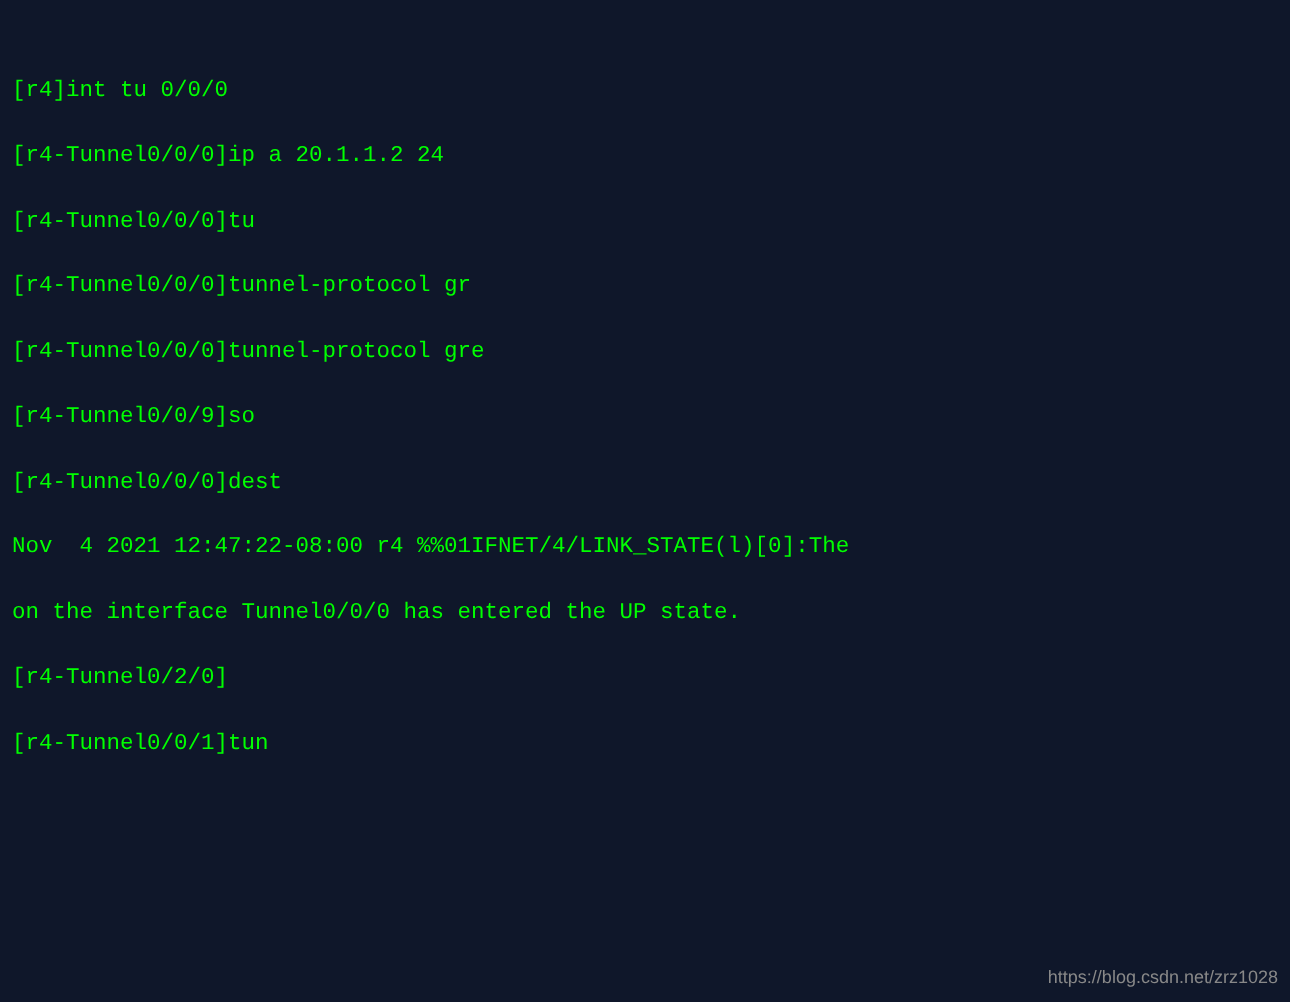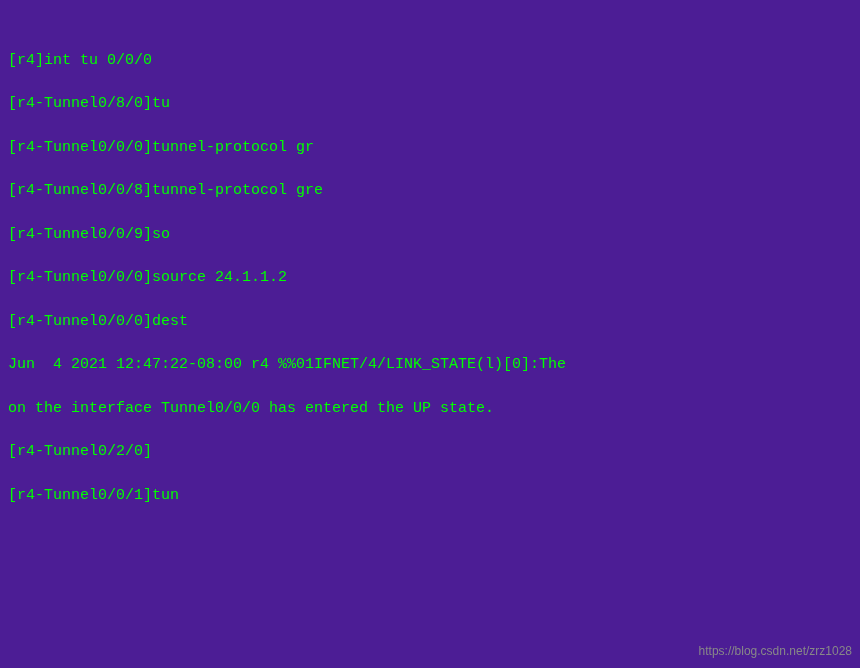--- a/index.html
+++ b/index.html
@@ -12,21 +12,21 @@
       background-color: #000000;
       width: 860px;
       height: 668px;
       overflow: hidden;
       font-family: 'Courier New', Courier, monospace;
       font-size: 15px;
       line-height: 1.45;
     }
 
     #terminal {
-      background-color: #4c1d95;
+      background-color: #0f172a;
       color: #00ff00;
       width: 860px;
       height: 668px;
       padding: 6px 8px;
       overflow: hidden;
       position: relative;
       white-space: pre;
     }
 
     .line {
@@ -42,27 +42,27 @@
       font-size: 12px;
       font-family: Arial, sans-serif;
       white-space: nowrap;
     }
   </style>
 </head>
 <body>
 
 <div id="terminal">
   <div id="lines-container"><span class="line">[r4]int tu 0/0/0</span>
-<span class="line">[r4-Tunnel0/8/0]tu</span>
+<span class="line">[r4-Tunnel0/0/0]ip a 20.1.1.2 24</span>
+<span class="line">[r4-Tunnel0/0/0]tu</span>
 <span class="line">[r4-Tunnel0/0/0]tunnel-protocol gr</span>
-<span class="line">[r4-Tunnel0/0/8]tunnel-protocol gre</span>
+<span class="line">[r4-Tunnel0/0/0]tunnel-protocol gre</span>
 <span class="line">[r4-Tunnel0/0/9]so</span>
-<span class="line">[r4-Tunnel0/0/0]source 24.1.1.2</span>
 <span class="line">[r4-Tunnel0/0/0]dest</span>
-<span class="line">Jun  4 2021 12:47:22-08:00 r4 %%01IFNET/4/LINK_STATE(l)[0]:The</span>
+<span class="line">Nov  4 2021 12:47:22-08:00 r4 %%01IFNET/4/LINK_STATE(l)[0]:The</span>
 <span class="line">on the interface Tunnel0/0/0 has entered the UP state.</span>
 <span class="line">[r4-Tunnel0/2/0]</span>
 <span class="line">[r4-Tunnel0/0/1]tun</span>
 
 
 
 
 
 
 

